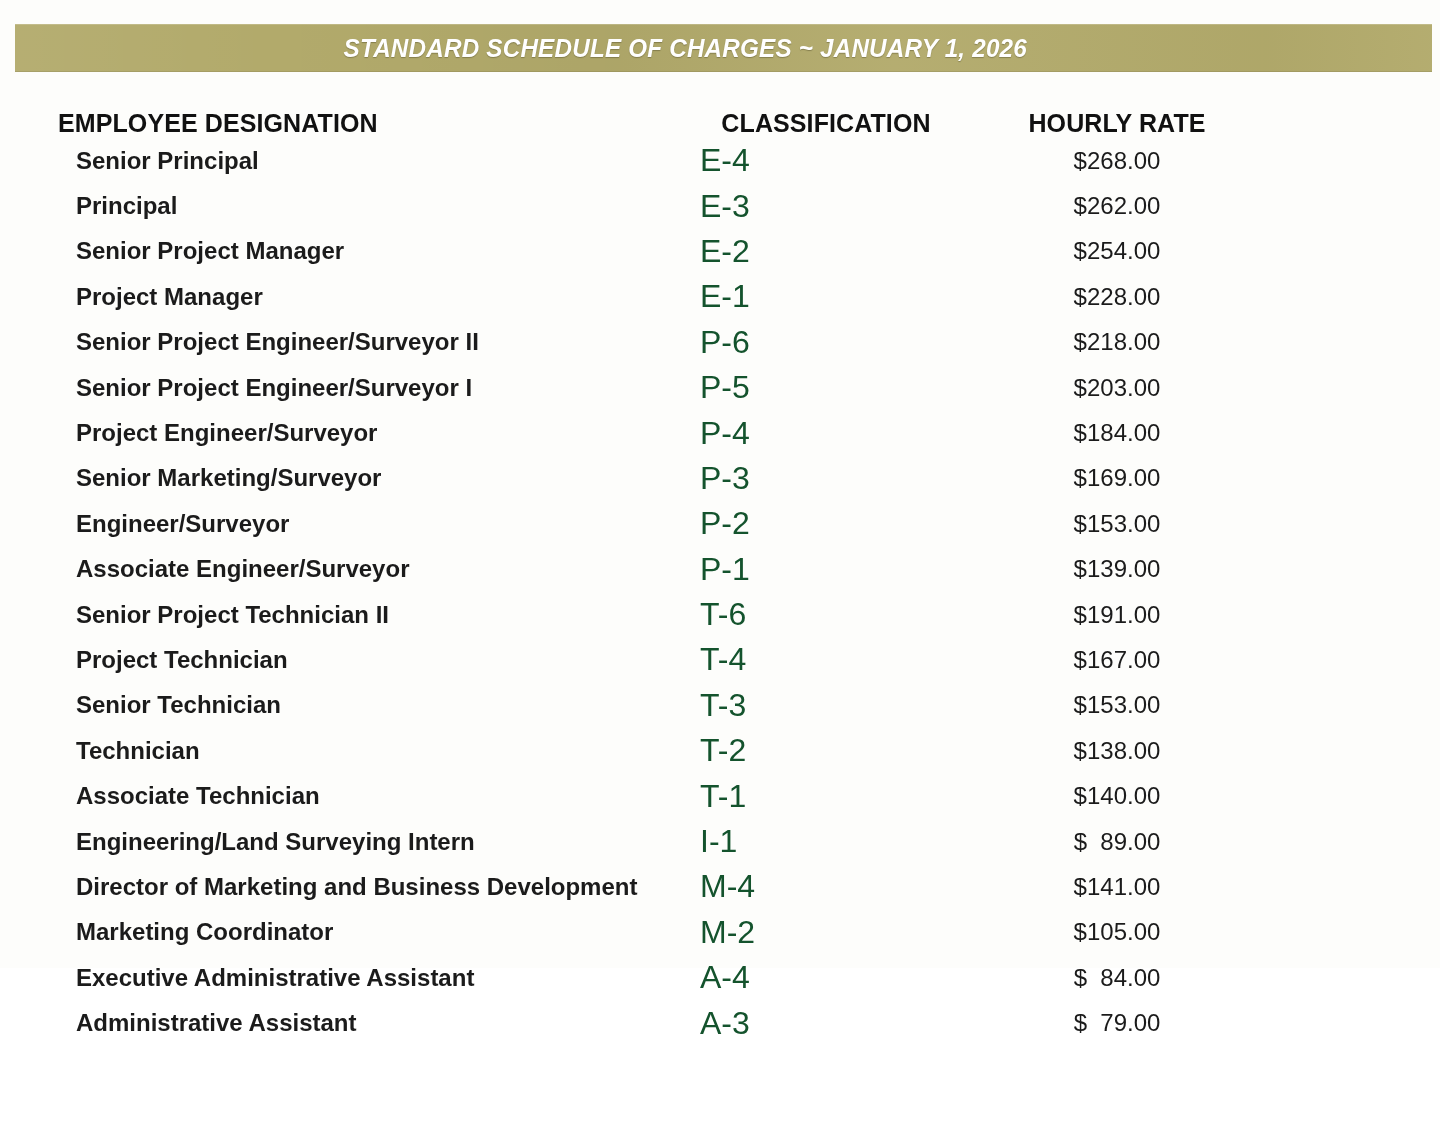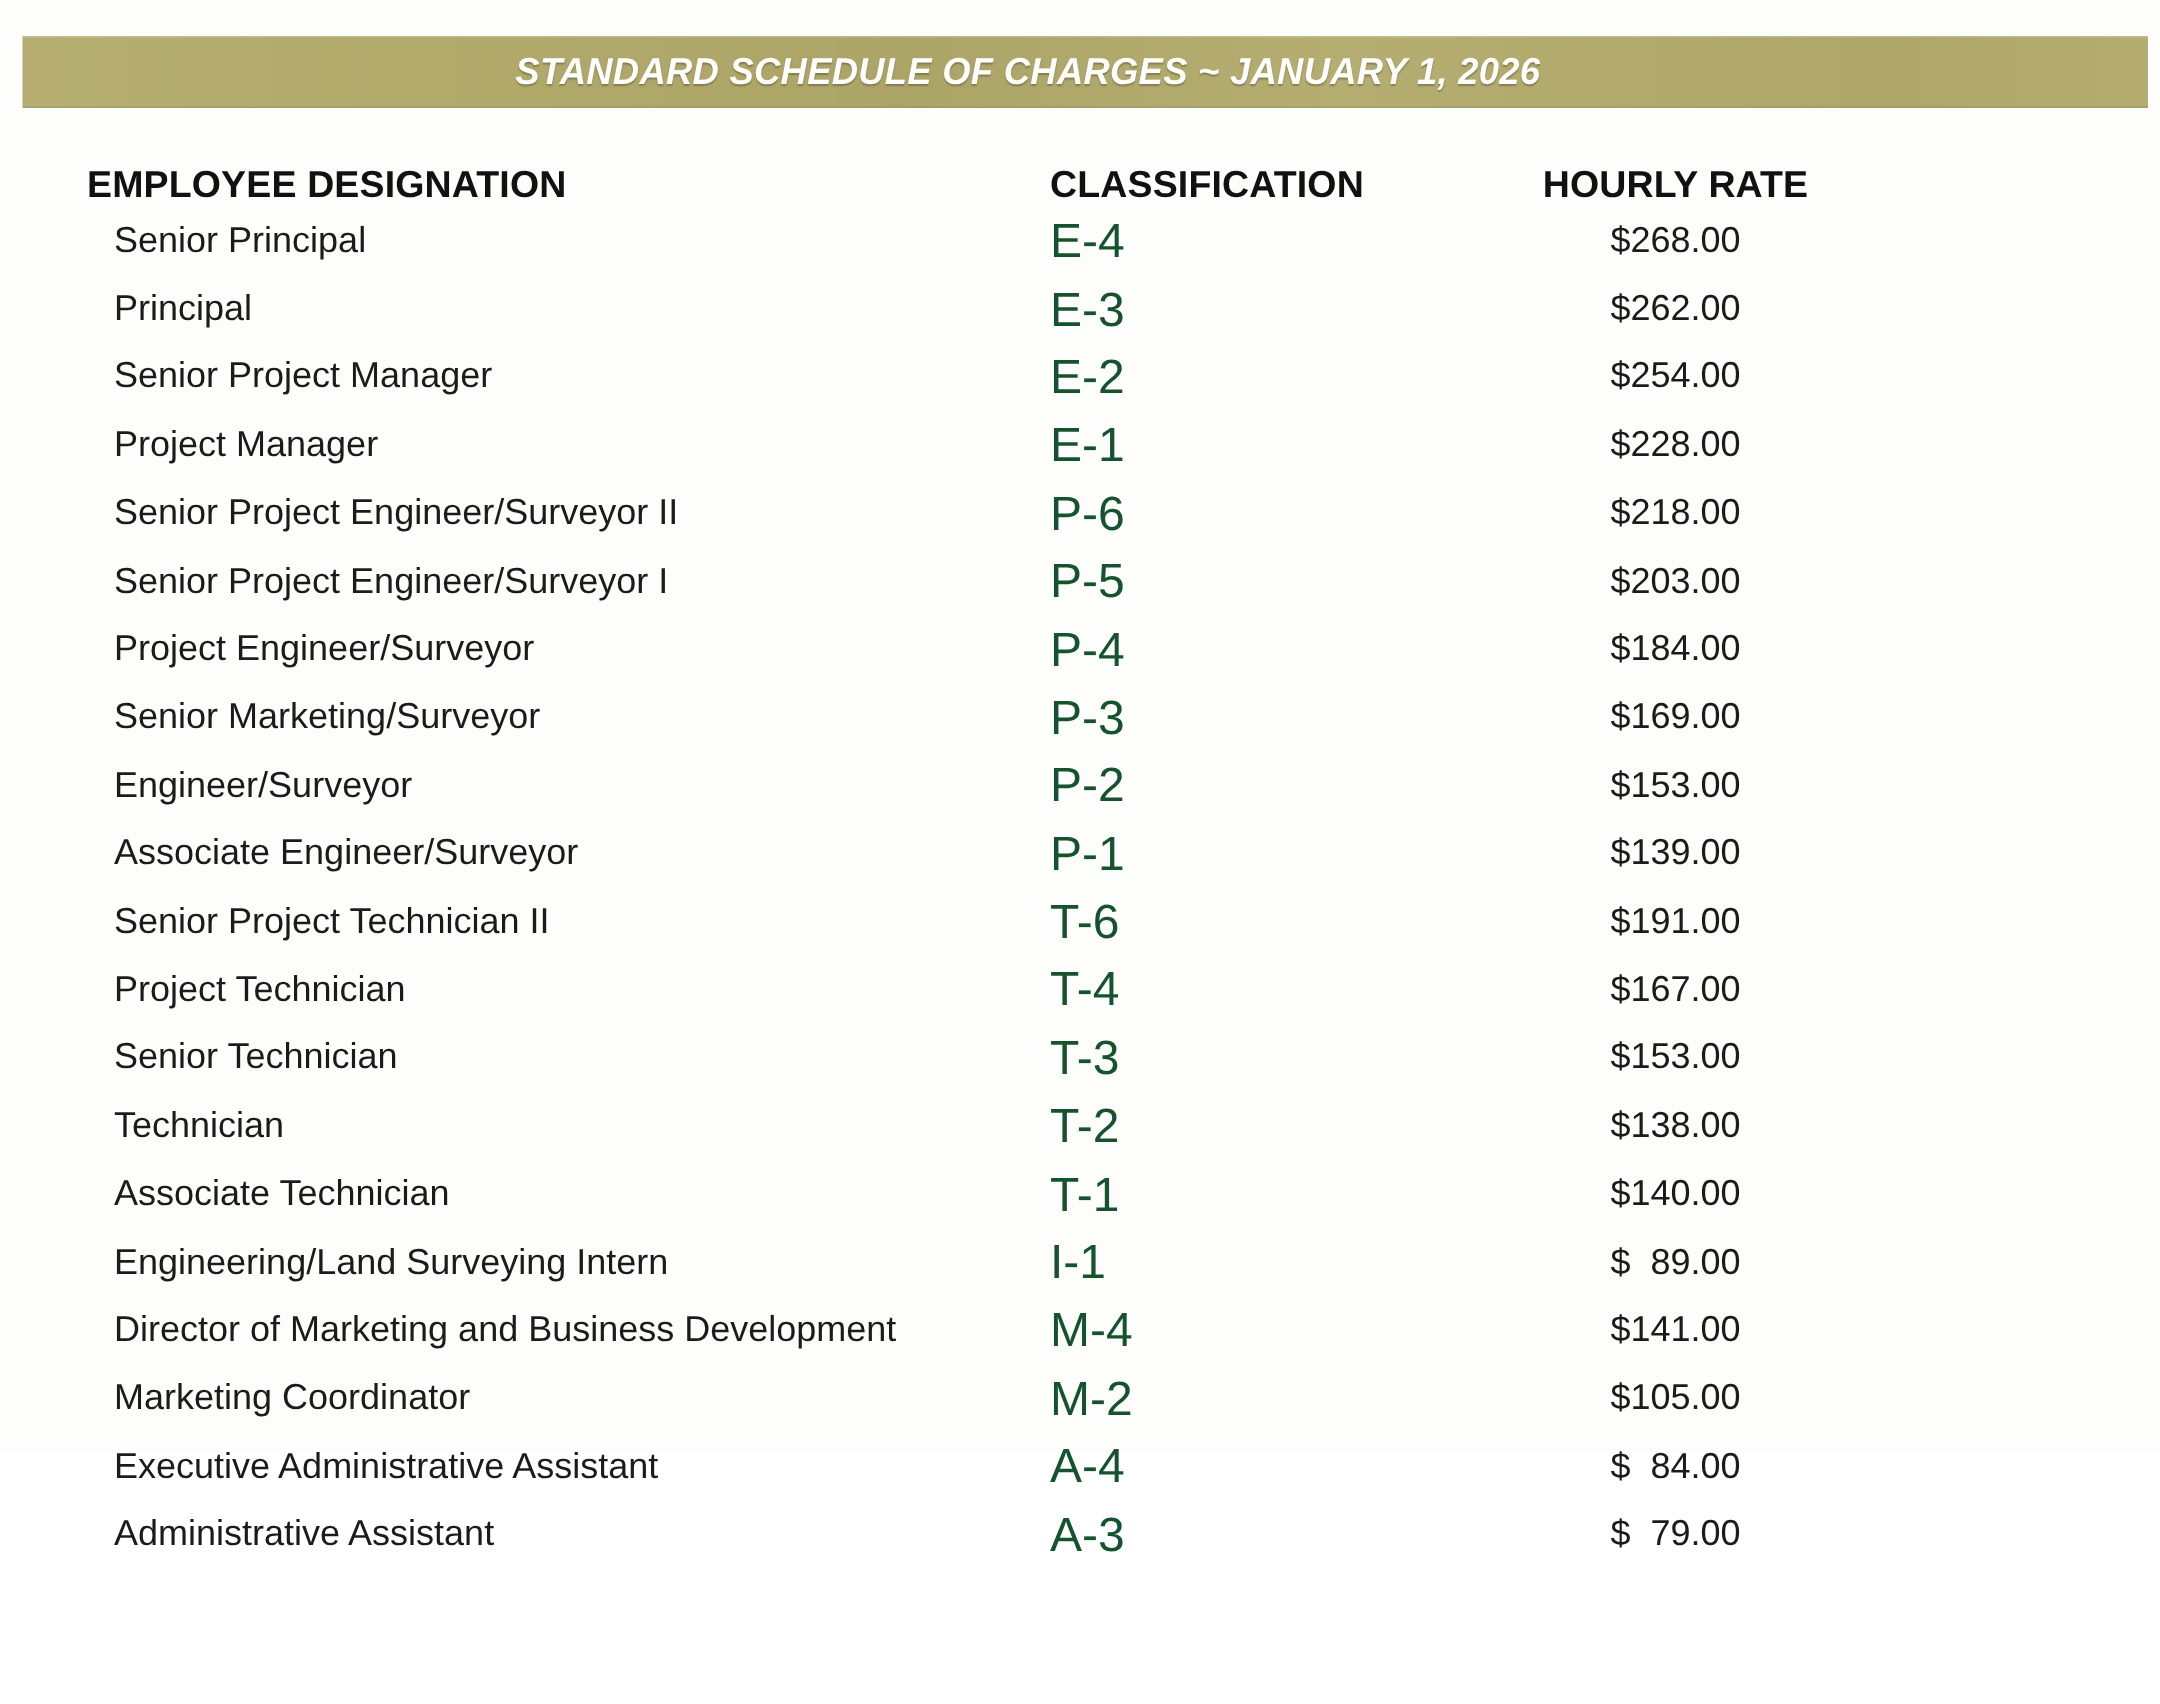--- a/index.html
+++ b/index.html
@@ -89,32 +89,33 @@
   .col-designation {
     width: 700px;
     padding-left: 58px;
     box-sizing: border-box;
     font-size: 24px;
     color: #1b1b1b;
     white-space: nowrap;
   }
   .table-row .col-designation {
     padding-left: 76px;
+    font-weight: bold;
   }
 
   .col-classification {
     width: 252px;
     box-sizing: border-box;
     text-align: left;
     font-size: 32px;
     color: #14532d;
     white-space: nowrap;
   }
   .table-header-row .col-classification {
-    text-align: left;
+    text-align: center;
   }
 
   .col-rate {
     width: 330px;
     box-sizing: border-box;
     text-align: center;
     font-size: 24px;
     color: #1b1b1b;
     white-space: pre;
   }

